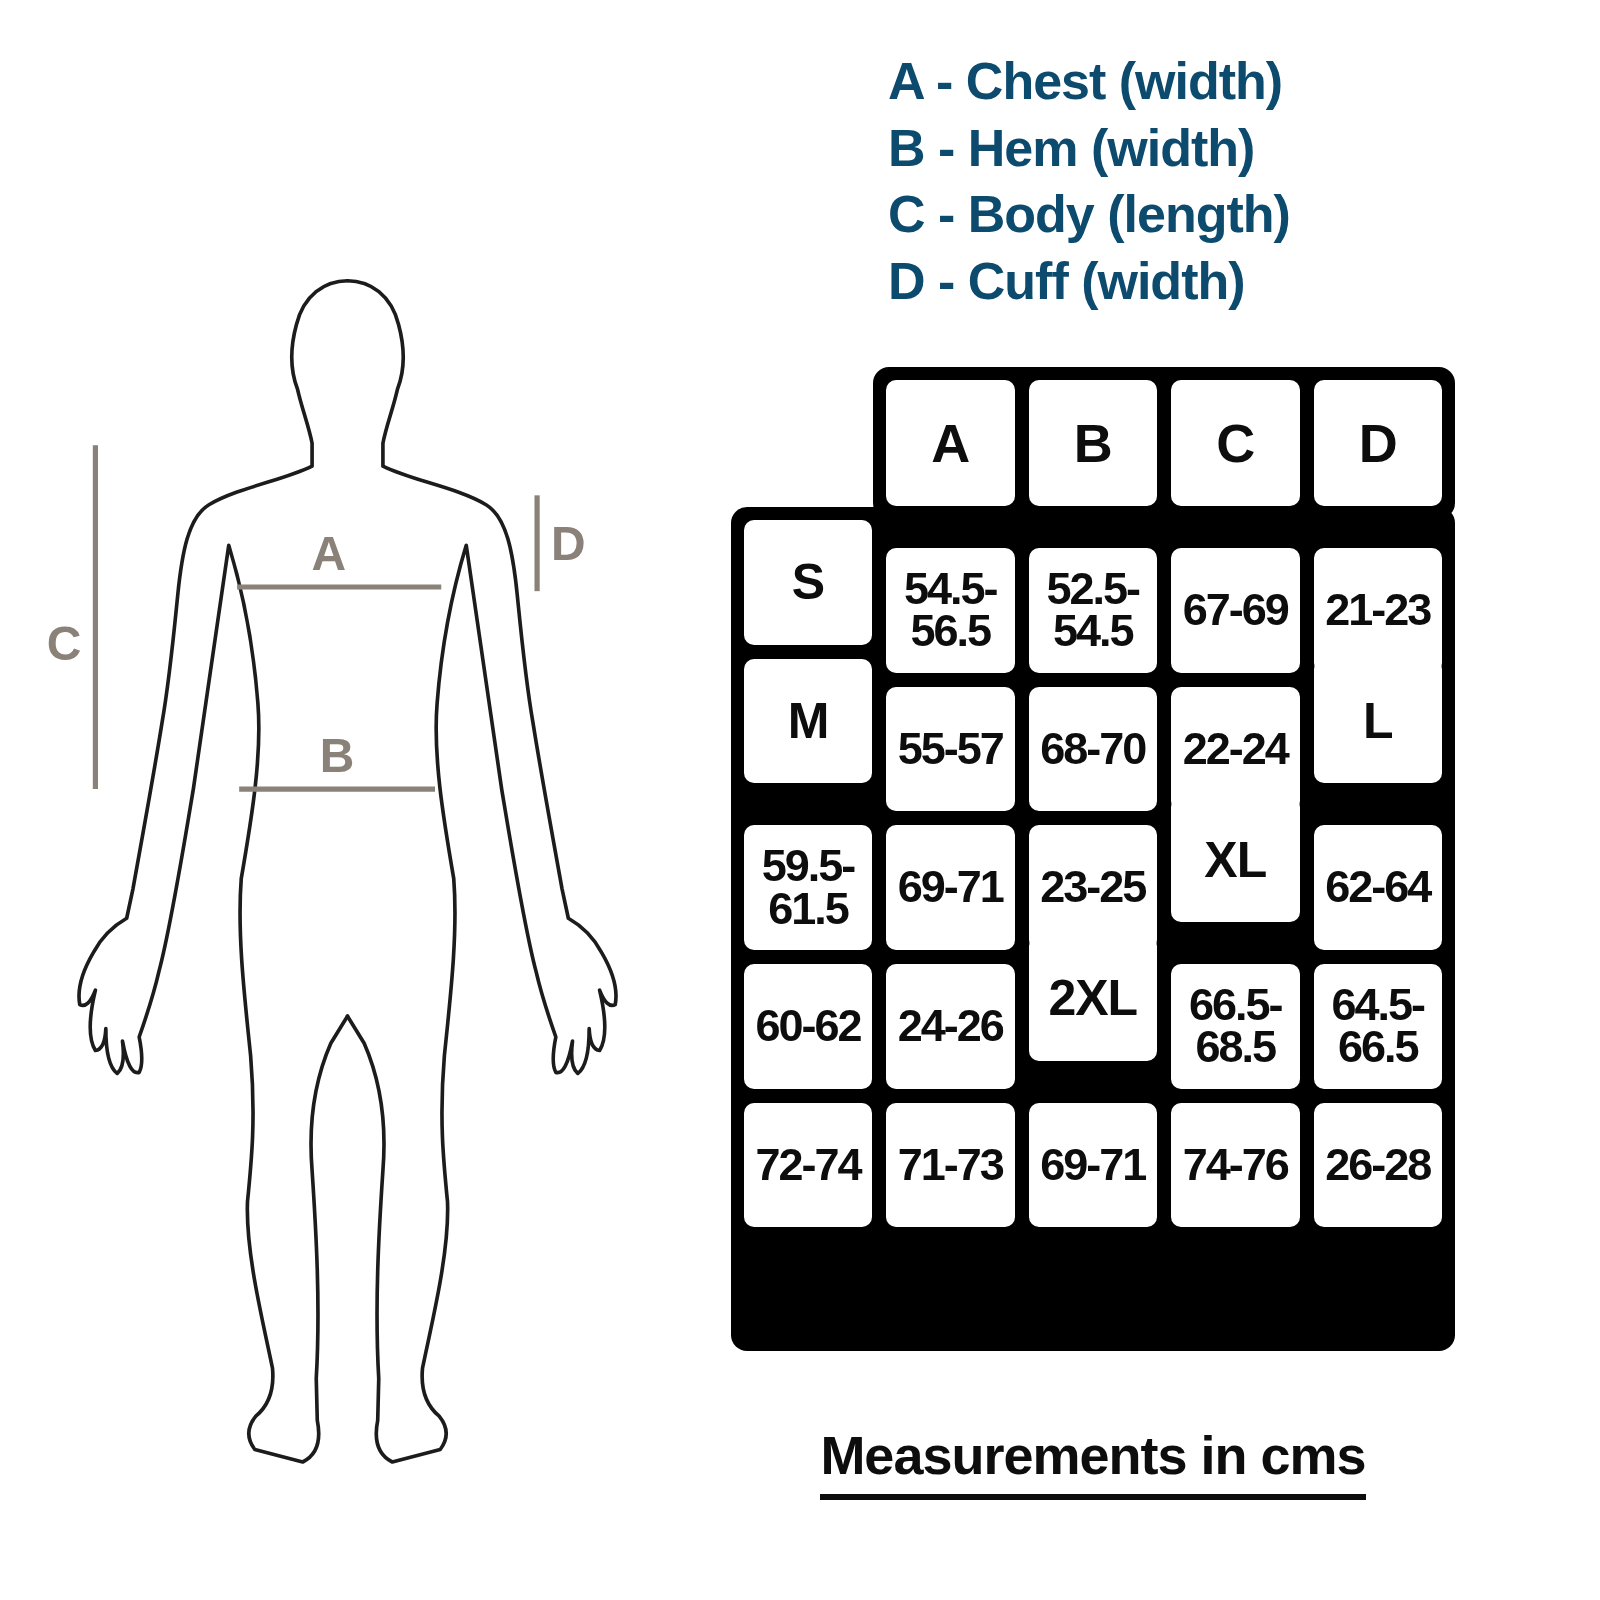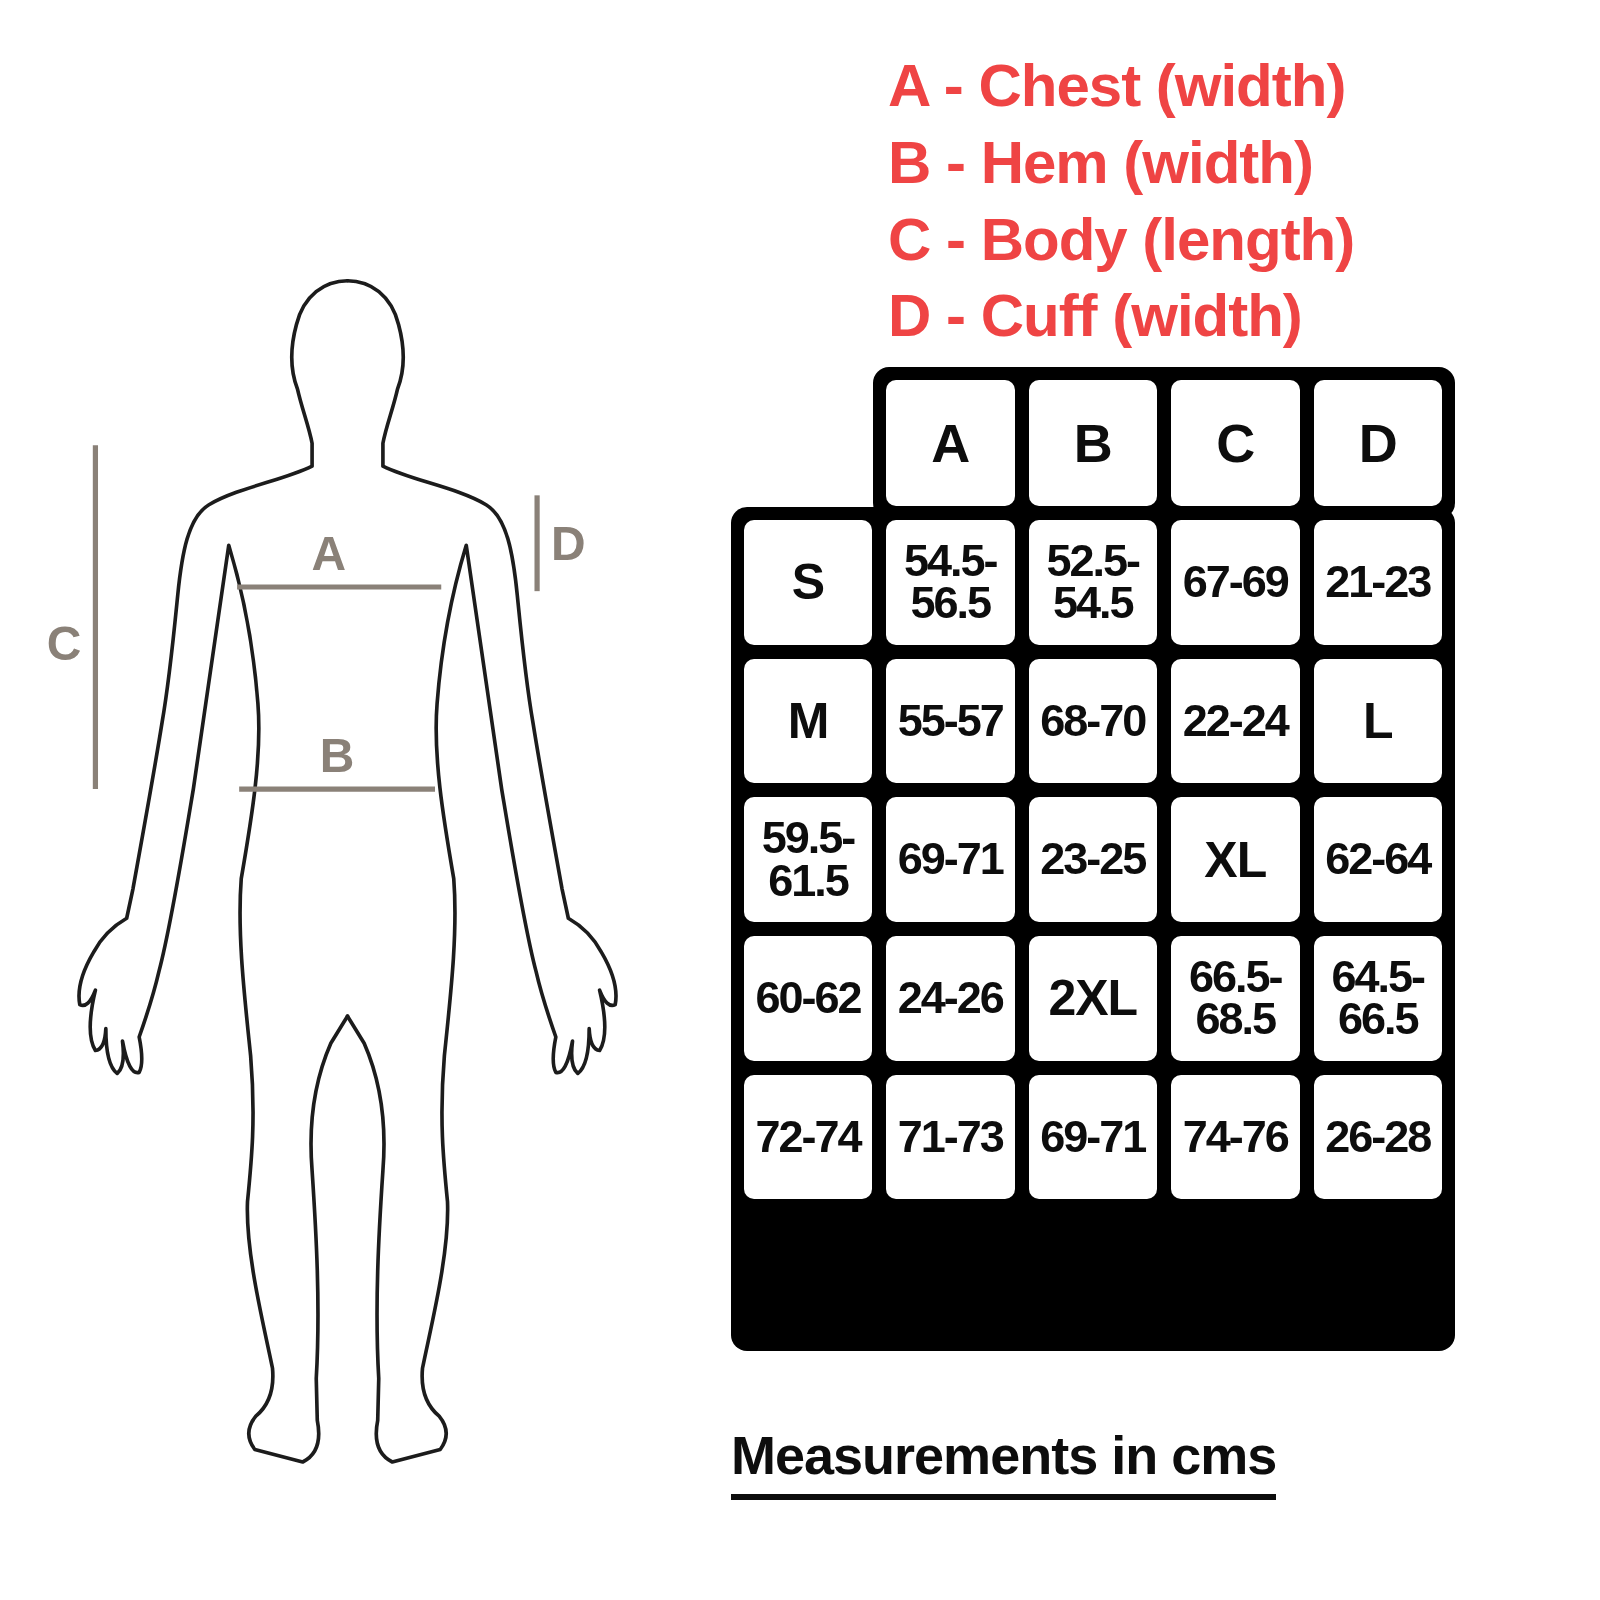--- a/index.html
+++ b/index.html
@@ -19,22 +19,22 @@
   .figure-wrap svg{width:100%;height:100%;display:block;}
   svg text{
     font-family:"Liberation Sans", sans-serif;
     font-weight:700;
   }
   svg text.measure-label{font-size:46px;}
 
   
   .legend{
     position:absolute;left:888px;top:48px;
-    font-size:60px;font-weight:700;letter-spacing:-1px;
-    line-height:1.28;color:#ef4444;
+    font-size:52px;font-weight:700;letter-spacing:-1px;
+    line-height:1.28;color:#0c4a6e;
   }
 
   
   .table-wrap{
     position:absolute;left:731px;top:367px;width:724px;height:984px;
   }
   .tbl-bg-header{
     position:absolute;left:142px;right:0;top:0;height:152px;
     background:#000;border-radius:16px;
   }
@@ -53,28 +53,28 @@
     background:#fff;border-radius:10px;
     width:100%;height:100%;box-sizing:border-box;
     display:flex;align-items:center;justify-content:center;
     text-align:center;
     font-weight:700;
   }
   .cell .inner.head{font-size:54px;letter-spacing:-1px;}
   .cell .inner.size{font-size:50px;letter-spacing:-1px;}
   .cell .inner.value{
     font-size:45px;letter-spacing:-2px;
-    white-space:pre-line;line-height:0.95;
+    white-space:pre-line;line-height:0.95;margin-top:28px;
   }
   .cell.blank{background:transparent;}
 
   
   .footer{
     position:absolute;left:731px;top:1424px;width:724px;
-    text-align:left;
+    text-align:center;
   }
   .footer .footer-text{
     display:inline-block;
     font-size:54px;font-weight:700;letter-spacing:-1px;
     padding-bottom:8px;
     border-bottom:6px solid #0d0d0d;
   }
 </style>
 </head>
 <body>

